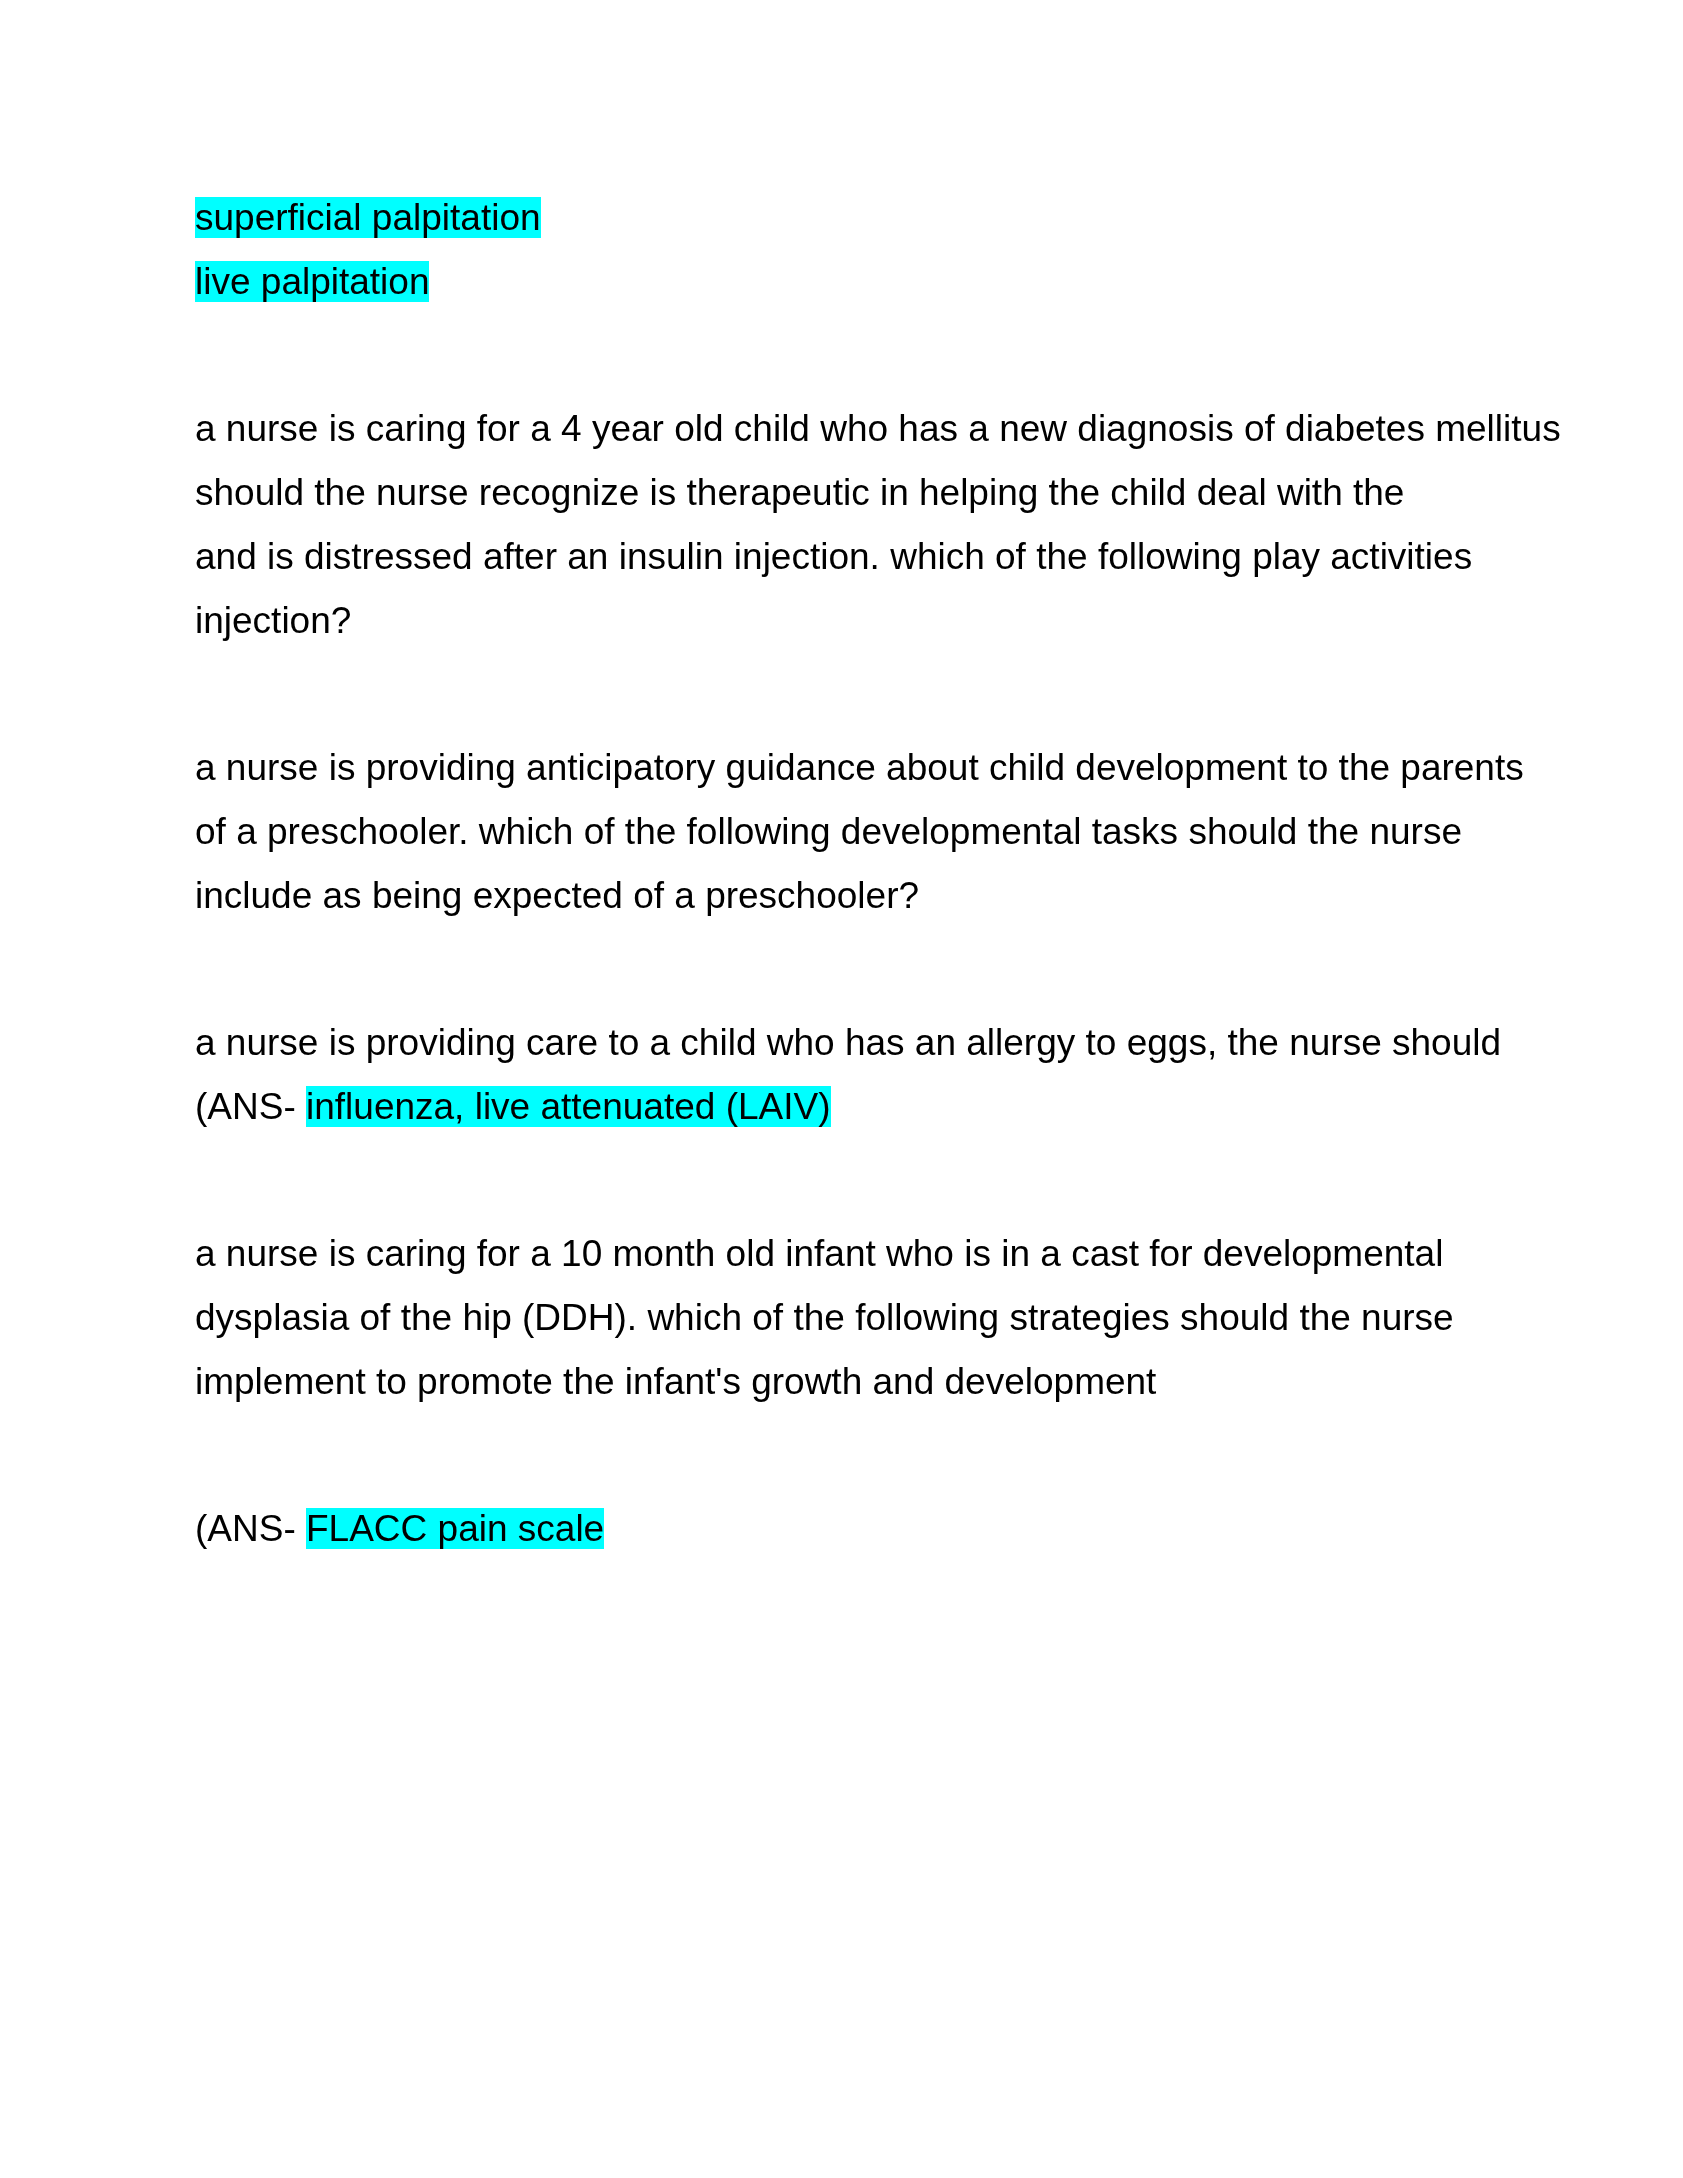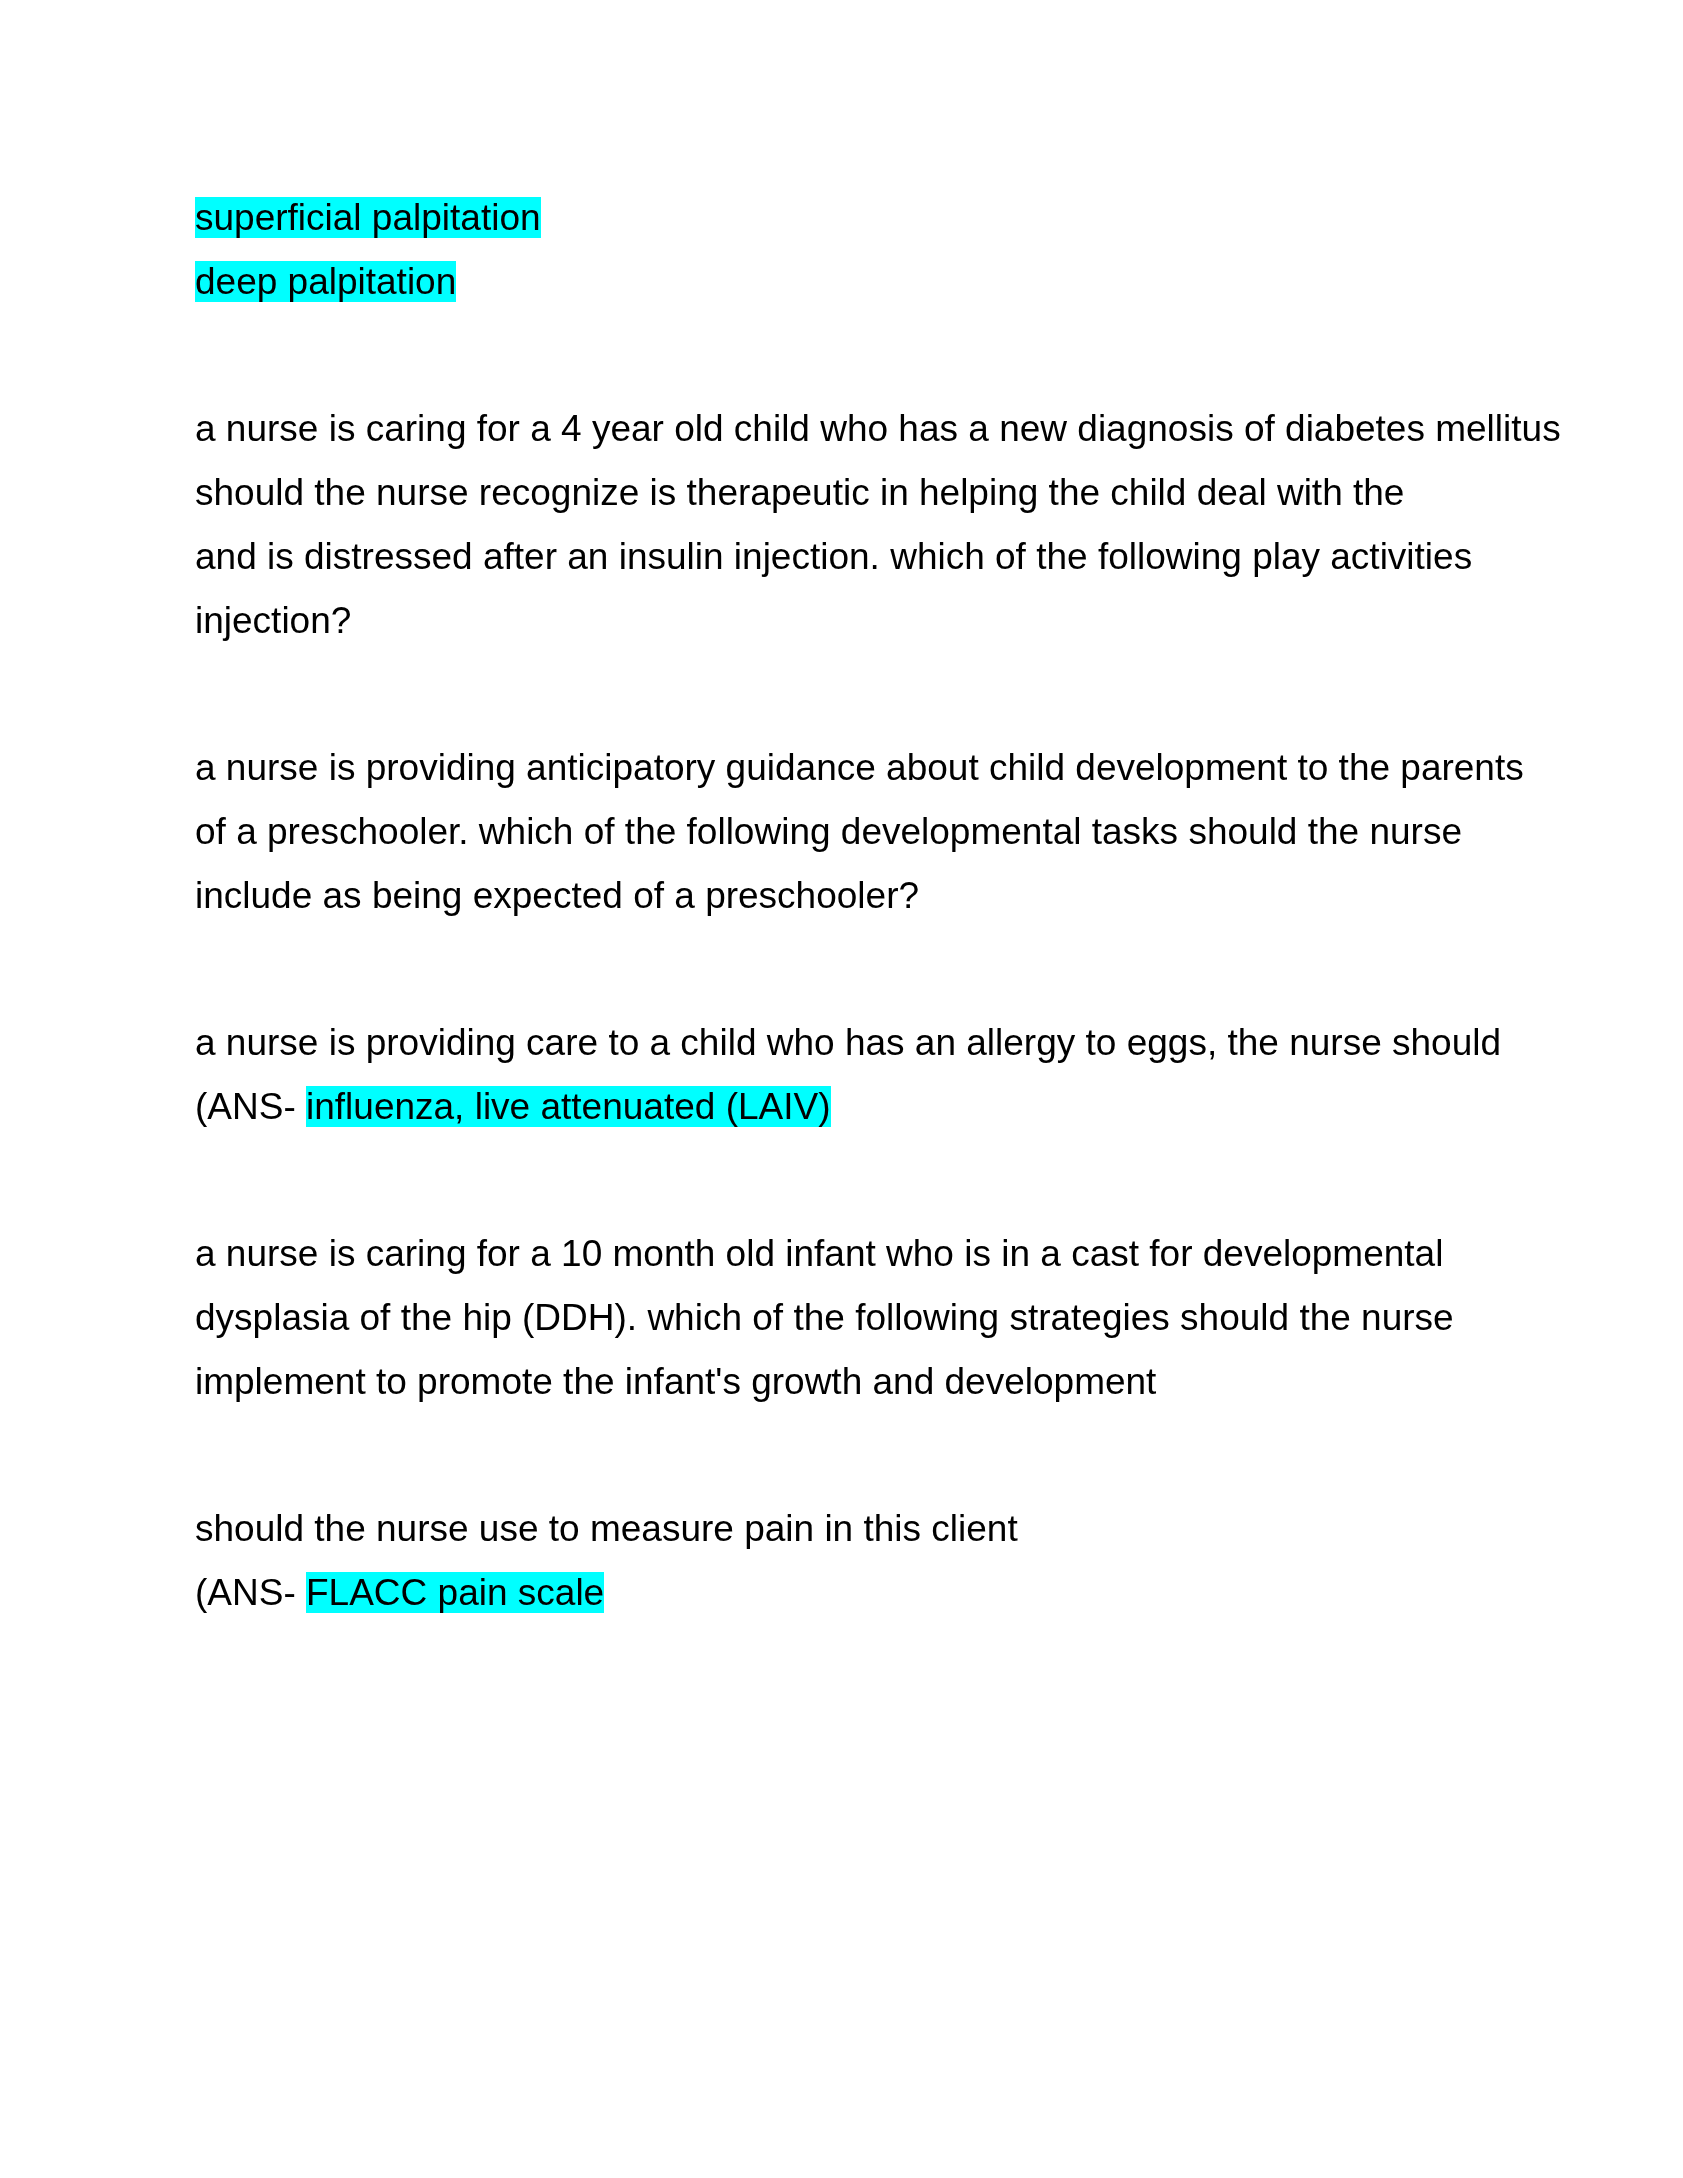--- a/index.html
+++ b/index.html
@@ -32,21 +32,21 @@
       background: var(--hl, #00ffff);
     }
   </style>
 </head>
 <body>
 
 <div class="page">
 
   <div class="block">
     <div class="line"><span class="hl">superficial palpitation</span></div>
-    <div class="line"><span class="hl">deep palpitation</span></div>
+    <div class="line"><span class="hl">live palpitation</span></div>
   </div>
 
   <div class="block">
     <div class="line">a nurse is caring for a 4 year old child who has a new diagnosis of diabetes mellitus</div>
     <div class="line">should the nurse recognize is therapeutic in helping the child deal with the</div>
     <div class="line">and is distressed after an insulin injection. which of the following play activities</div>
     <div class="line">injection?</div>
   </div>
 
   <div class="block">
@@ -60,18 +60,17 @@
     <div class="line"><span>(ANS- </span><span class="hl">influenza, live attenuated (LAIV)</span></div>
   </div>
 
   <div class="block">
     <div class="line">a nurse is caring for a 10 month old infant who is in a cast for developmental</div>
     <div class="line">dysplasia of the hip (DDH). which of the following strategies should the nurse</div>
     <div class="line">implement to promote the infant's growth and development</div>
   </div>
 
   <div class="block">
-    <div class="line">should the nurse use to measure pain in this client</div>
     <div class="line"><span>(ANS- </span><span class="hl">FLACC pain scale</span></div>
   </div>
 
 </div>
 
 
 </body></html>

